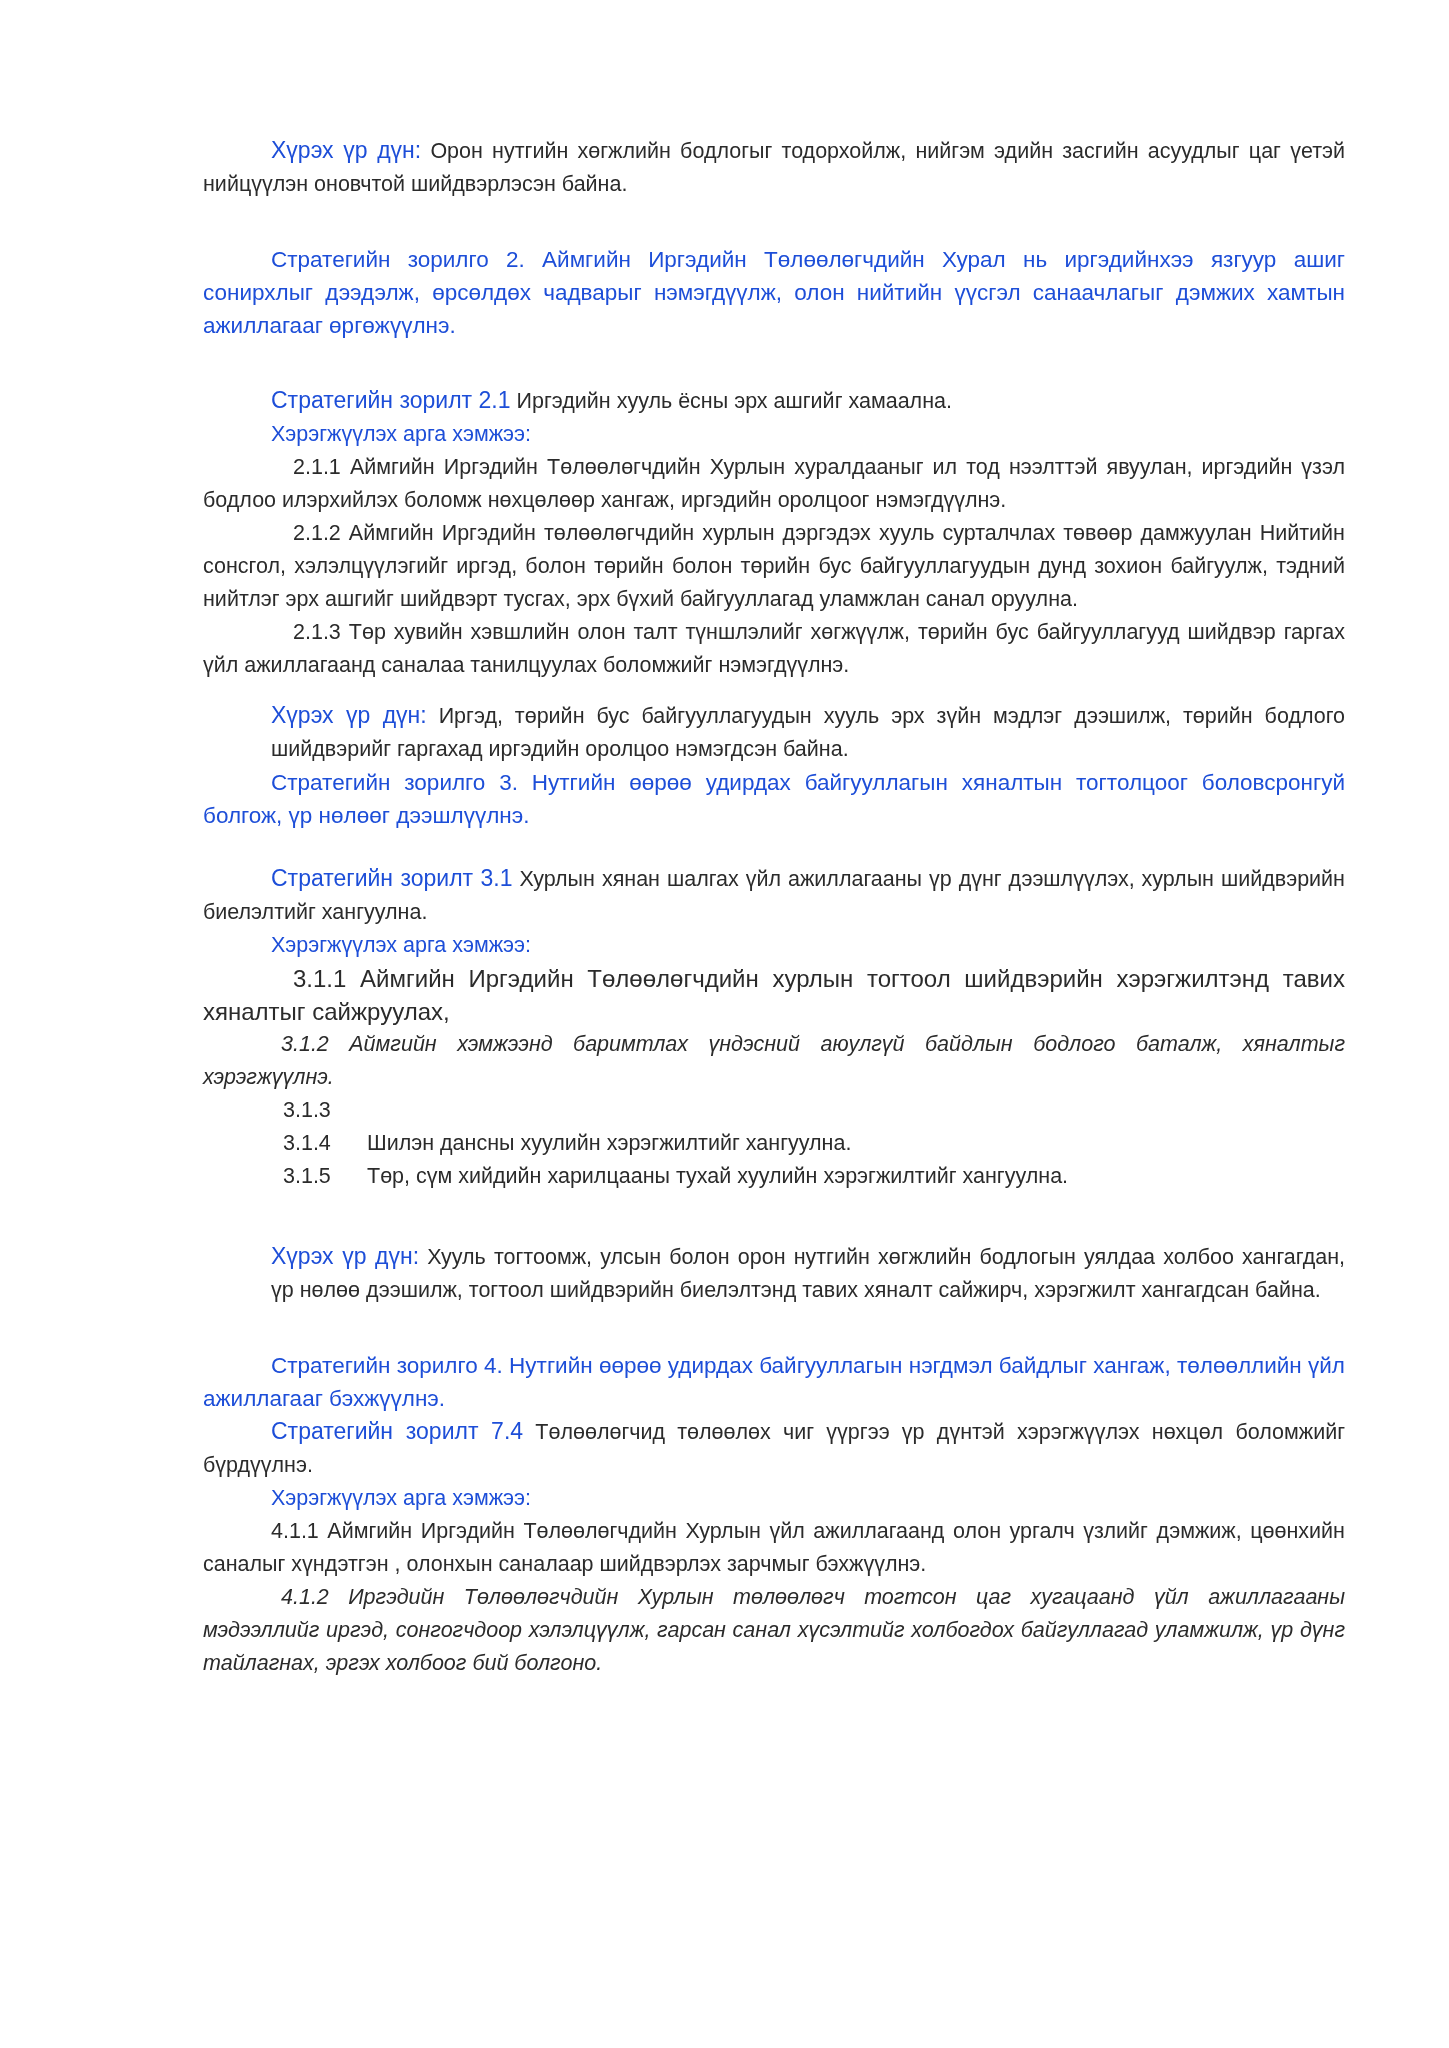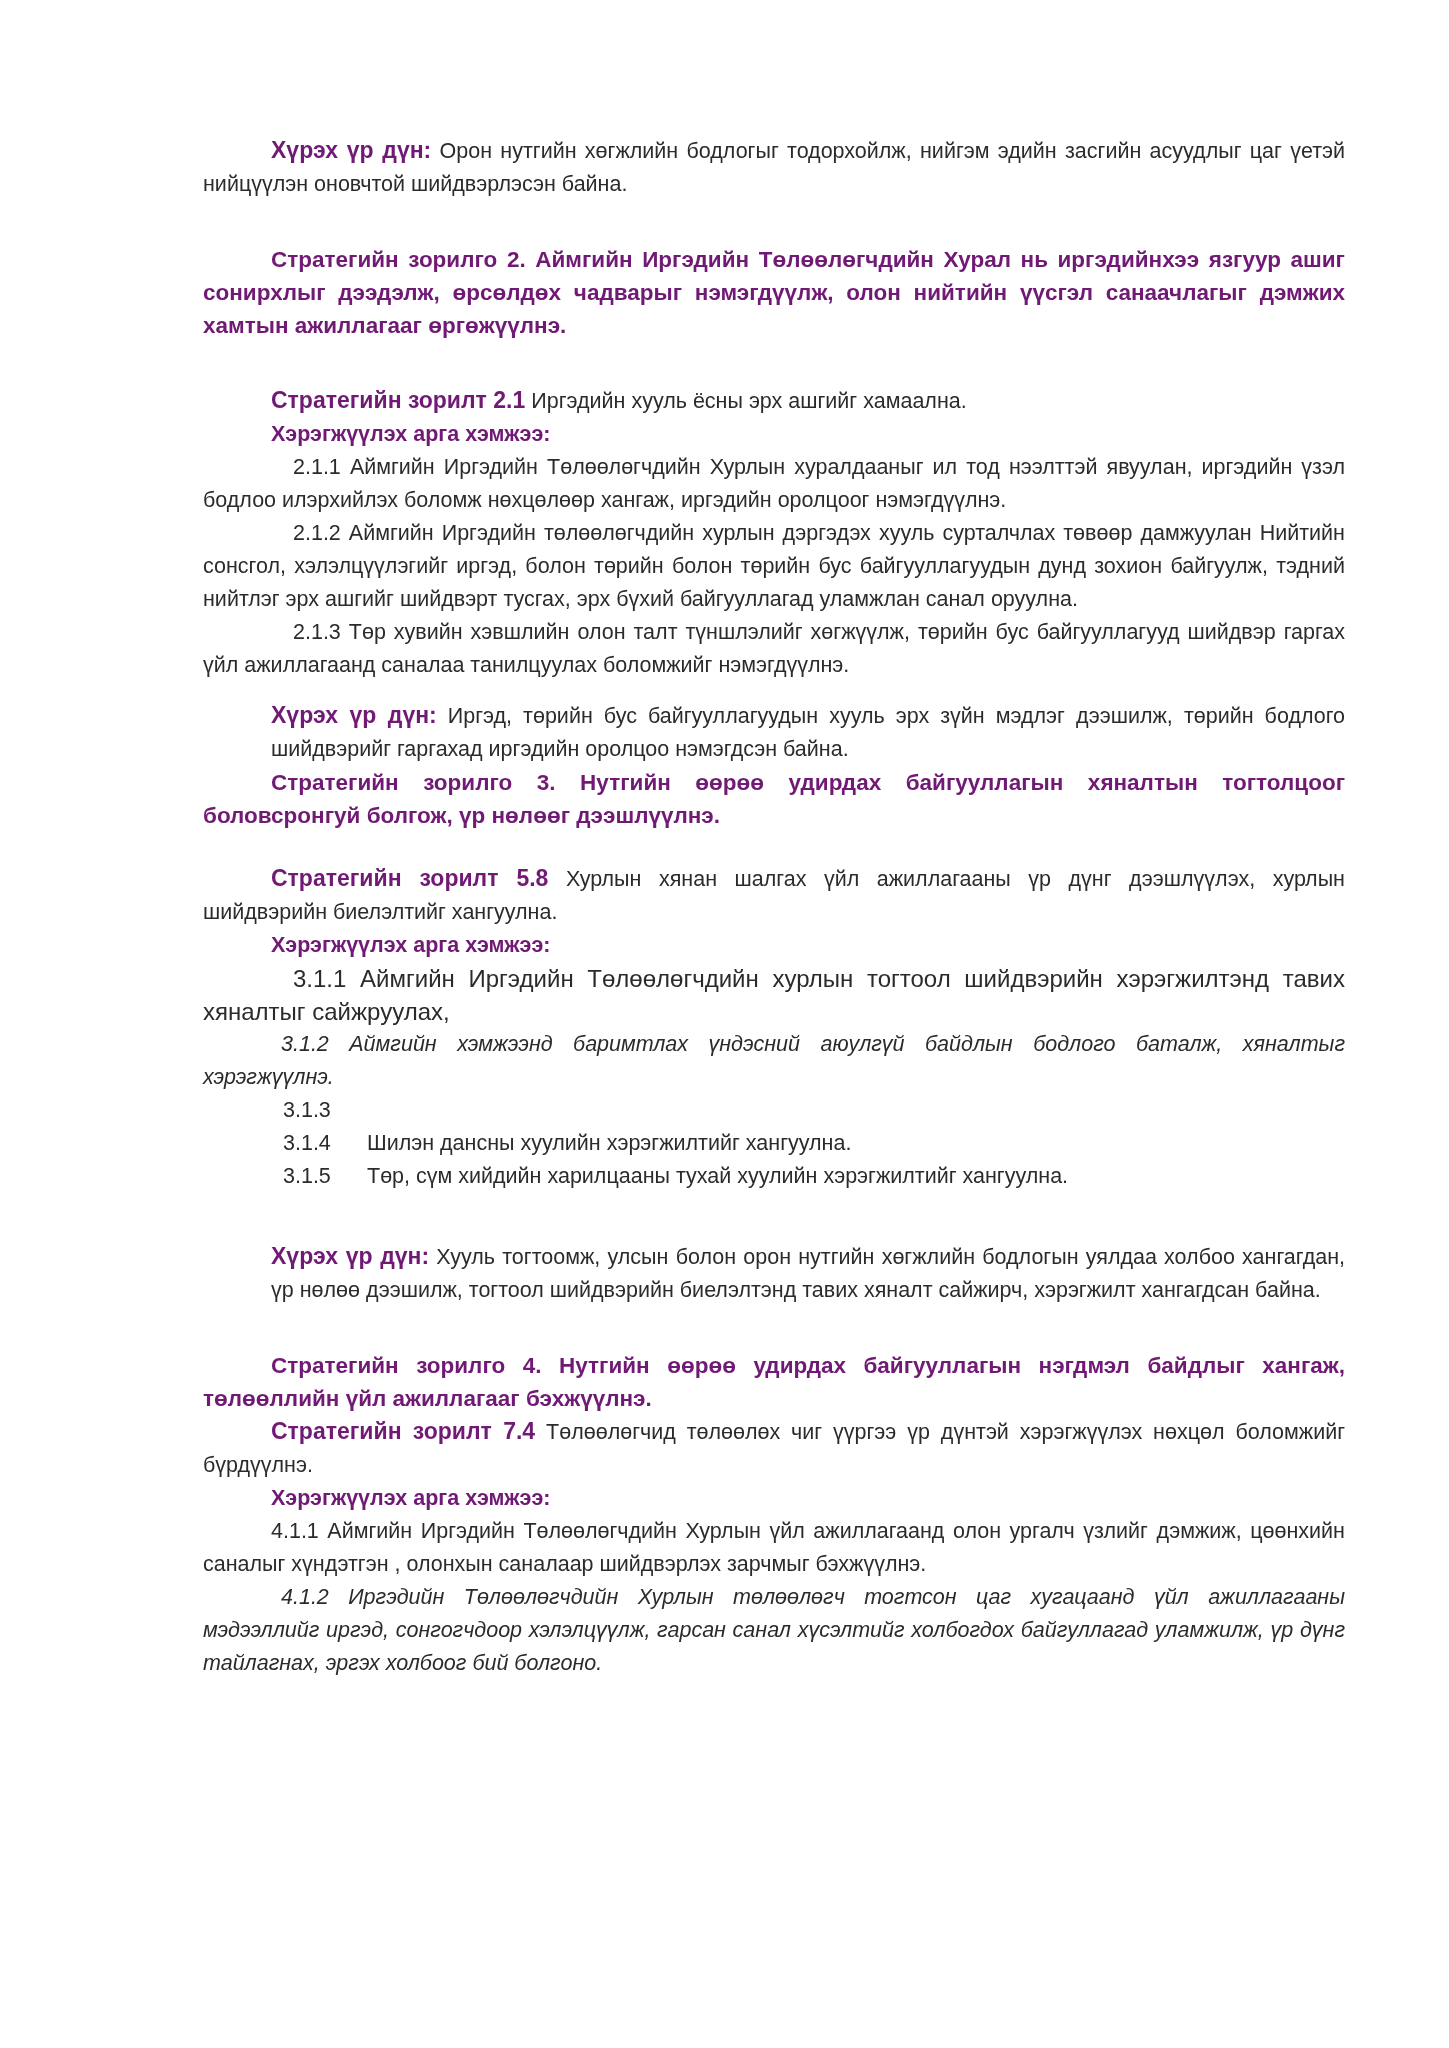--- a/index.html
+++ b/index.html
@@ -1,20 +1,20 @@
 <!DOCTYPE html>
 <html><head>
   <meta charset="utf-8">
   <style>
     html, body { margin: 0; padding: 0; background: #ffffff; }
     body { width: 1449px; height: 2048px; position: relative; overflow: hidden;
            font-family: "Liberation Sans", sans-serif; color: #2b2b2b; }
     .page { position: absolute; left: 203px; top: 134px; width: 1142px; font-size: 21.5px; line-height: 33px; }
     p { margin: 0; text-align: justify; }
-    b { font-weight: bold; color: #701a75; }
+    b { font-weight: normal; color: #1d4ed8; }
     .ind1 { text-indent: 68px; }
     .ind2 { text-indent: 78px; font-style: italic; }
     .ind3 { text-indent: 90px; }
     .blockind { padding-left: 68px; margin-top: 17px; }
     .gap-m { height: 30px; }
     .gap-l { height: 42px; }
     .head { font-size: 22.5px; }
     .sub { font-size: 23px; }
     .hang { display: flex; padding-left: 80px; }
     .hang .num { width: 84px; flex: 0 0 84px; }
@@ -38,21 +38,21 @@
   <p class="ind3">2.1.1 Аймгийн Иргэдийн Төлөөлөгчдийн Хурлын хуралдааныг ил тод нээлттэй явуулан, иргэдийн үзэл бодлоо илэрхийлэх боломж нөхцөлөөр хангаж, иргэдийн оролцоог нэмэгдүүлнэ.</p>
   <p class="ind3">2.1.2 Аймгийн Иргэдийн төлөөлөгчдийн хурлын дэргэдэх хууль сурталчлах төвөөр дамжуулан Нийтийн сонсгол, хэлэлцүүлэгийг иргэд, болон төрийн болон төрийн бус байгууллагуудын дунд зохион байгуулж, тэдний нийтлэг эрх ашгийг шийдвэрт тусгах, эрх бүхий байгууллагад уламжлан санал оруулна.</p>
   <p class="ind3">2.1.3 Төр хувийн хэвшлийн олон талт түншлэлийг хөгжүүлж, төрийн бус байгууллагууд шийдвэр гаргах үйл ажиллагаанд саналаа танилцуулах боломжийг нэмэгдүүлнэ.</p>
 
   <p class="blockind"><b class="sub">Хүрэх үр дүн:</b><span> Иргэд, төрийн бус байгууллагуудын хууль эрх зүйн мэдлэг дээшилж, төрийн бодлого шийдвэрийг гаргахад иргэдийн оролцоо нэмэгдсэн байна.</span></p>
 
   <p class="ind1 head"><b>Стратегийн зорилго 3. Нутгийн өөрөө удирдах байгууллагын хяналтын тогтолцоог боловсронгуй болгож, үр нөлөөг дээшлүүлнэ.</b></p>
 
   <div class="gap-m"></div>
 
-  <p class="ind1"><b class="sub">Стратегийн зорилт 5.8</b><span> Хурлын хянан шалгах үйл ажиллагааны үр дүнг дээшлүүлэх, хурлын шийдвэрийн биелэлтийг хангуулна.</span></p>
+  <p class="ind1"><b class="sub">Стратегийн зорилт 3.1</b><span> Хурлын хянан шалгах үйл ажиллагааны үр дүнг дээшлүүлэх, хурлын шийдвэрийн биелэлтийг хангуулна.</span></p>
   <p class="ind1"><b>Хэрэгжүүлэх арга хэмжээ:</b></p>
   <p class="ind3" style="font-size:24px">3.1.1 Аймгийн Иргэдийн Төлөөлөгчдийн хурлын тогтоол шийдвэрийн хэрэгжилтэнд тавих хяналтыг сайжруулах,</p>
   <p class="ind2">3.1.2 Аймгийн хэмжээнд баримтлах үндэсний аюулгүй байдлын бодлого баталж, хяналтыг хэрэгжүүлнэ.</p>
 
   <div id="list-3-1">
     <div class="hang">
       <span class="num">3.1.3</span>
     </div>
     <div class="hang">
       <span class="num">3.1.4</span>

